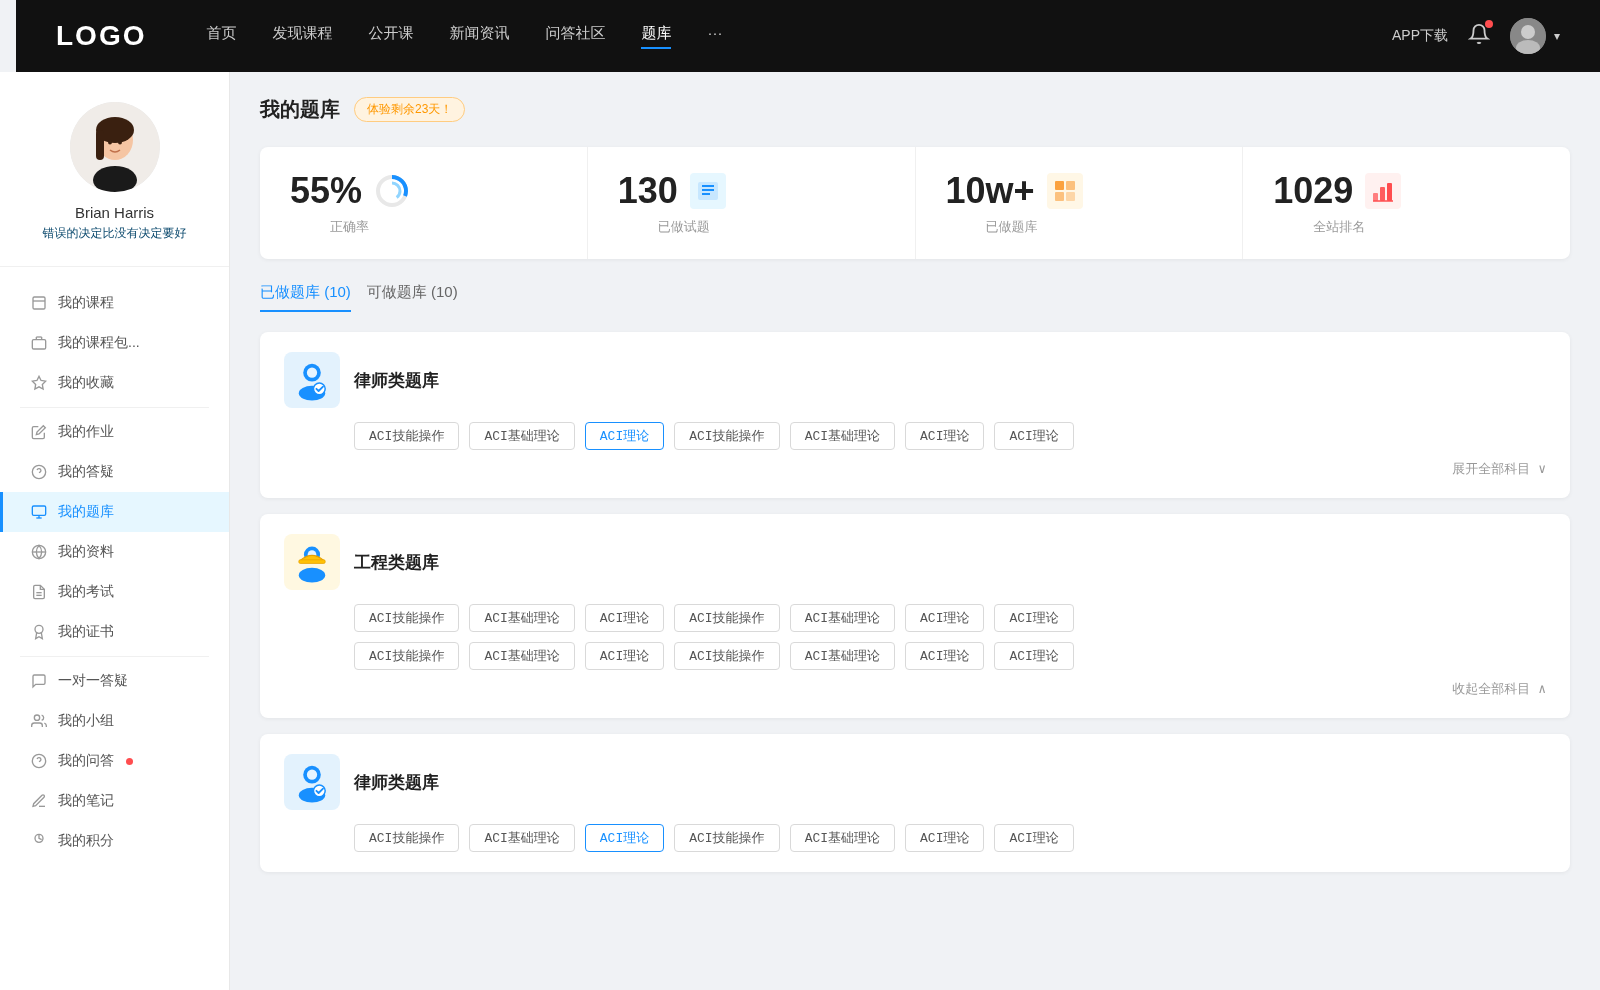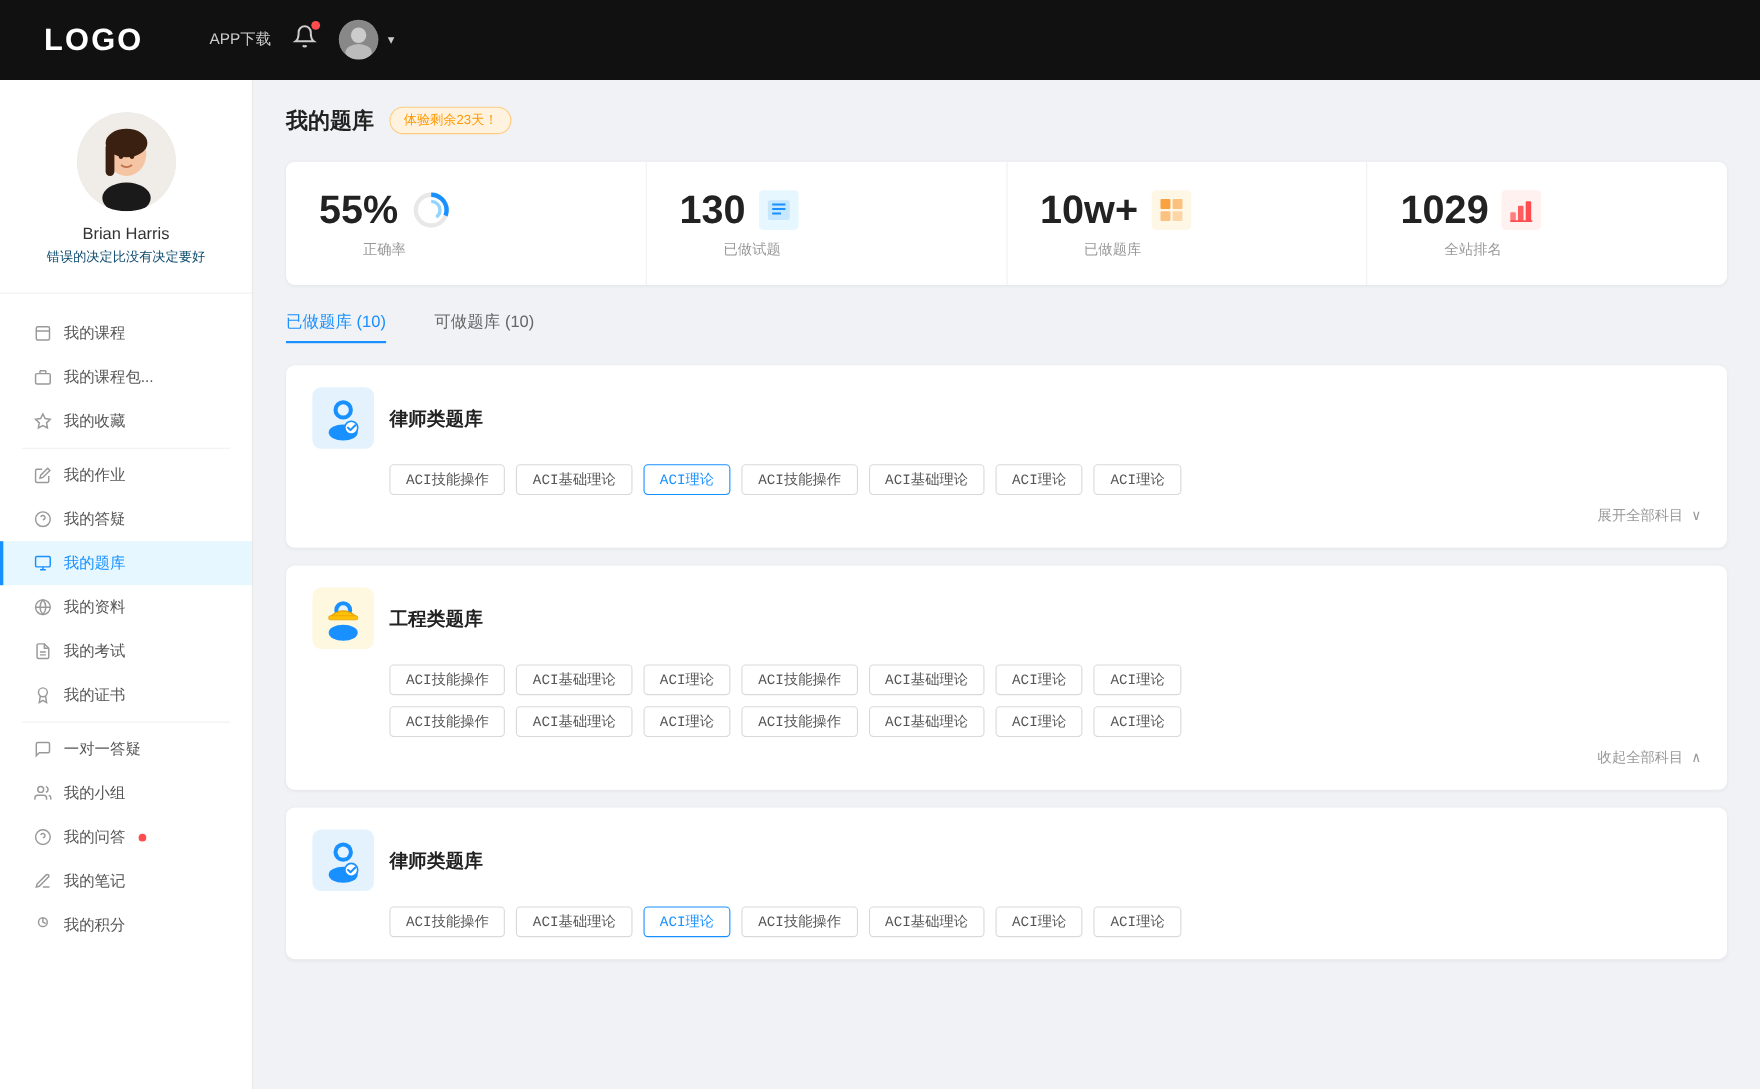--- a/index.html
+++ b/index.html
@@ -8,21 +8,21 @@
     
     .navbar {
       background: #111;
       height: 72px;
       display: flex;
       align-items: center;
       padding: 0 40px;
       color: #fff;
       position: fixed;
       top: 0;
-      left: 0;
+      left: 16px;
       right: 0;
       z-index: 100;
     }
     .navbar-logo {
       font-size: 28px;
       font-weight: bold;
       color: #fff;
       margin-right: 60px;
       letter-spacing: 2px;
     }
@@ -243,21 +243,21 @@
     }
     .stat-label {
       font-size: 13px;
       color: #999;
       margin-left: 40px;
     }
 
     
     .tabs-bar {
       display: flex;
-      gap: 44px;
+      gap: 16px;
       margin-bottom: 20px;
     }
     .tab-item {
       font-size: 15px;
       color: #666;
       cursor: pointer;
       padding-bottom: 8px;
       border-bottom: 2px solid transparent;
     }
     .tab-item.active {
@@ -334,20 +334,29 @@
       gap: 10px;
       margin-left: 70px;
       margin-top: 10px;
     }
   </style>
 </head>
 <body>
 
 <nav class="navbar">
   <div class="navbar-logo">LOGO</div>
+  <div class="navbar-nav">
+    <span class="navbar-nav-item">首页</span>
+    <span class="navbar-nav-item">发现课程</span>
+    <span class="navbar-nav-item">公开课</span>
+    <span class="navbar-nav-item">新闻资讯</span>
+    <span class="navbar-nav-item">问答社区</span>
+    <span class="navbar-nav-item active">题库</span>
+    <span class="navbar-nav-item">···</span>
+  </div>
   <div class="navbar-right">
     <span class="navbar-app-download">APP下载</span>
     <div class="navbar-bell">
       <svg width="22" height="22" viewBox="0 0 24 24" fill="none" stroke="#ccc" stroke-width="2">
         <path d="M18 8A6 6 0 0 0 6 8c0 7-3 9-3 9h18s-3-2-3-9"></path>
         <path d="M13.73 21a2 2 0 0 1-3.46 0"></path>
       </svg>
       <div class="navbar-bell-dot"></div>
     </div>
     <div class="navbar-avatar-wrap">

